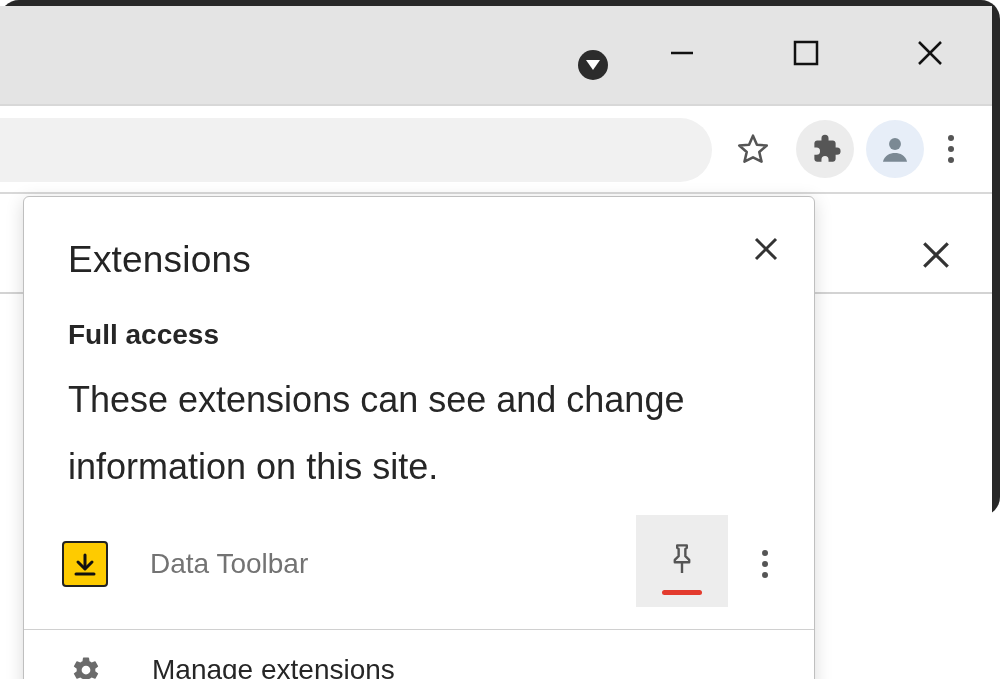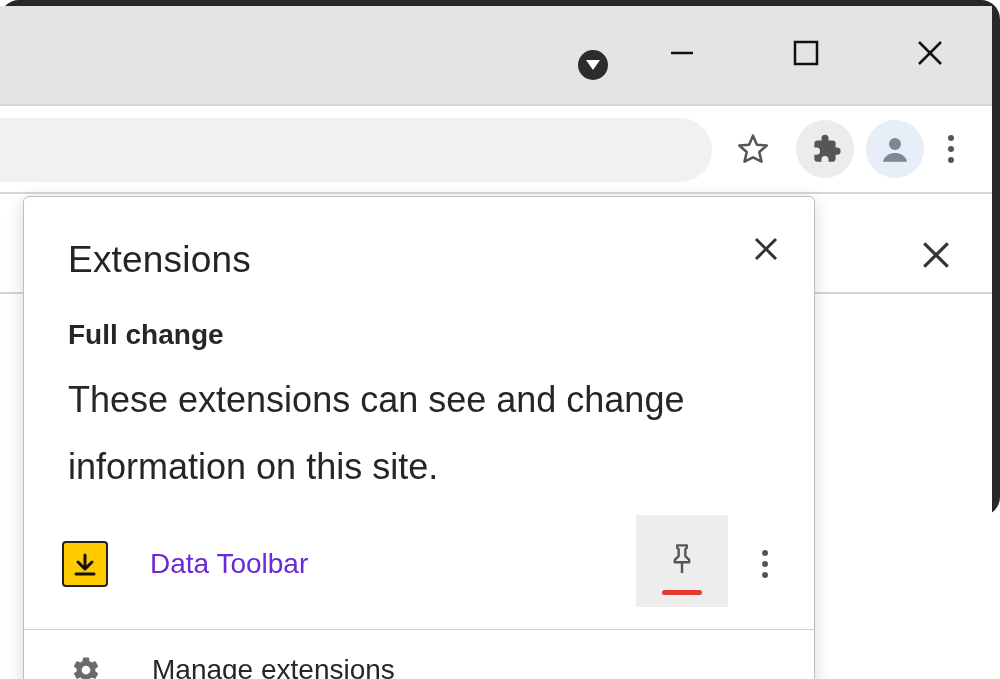--- a/index.html
+++ b/index.html
@@ -161,21 +161,21 @@
     width: 46px; height: 46px;
     background: #fecb00;
     border: 2px solid #222;
     border-radius: 4px;
     display: flex;
     align-items: center;
     justify-content: center;
   }
   .ext-name {
     font-size: 28px;
-    color: #6d28d9;
+    color: #737373;
     margin-left: 42px;
     flex: 1;
   }
   .pin-btn {
     width: 92px; height: 92px;
     margin-top: -5px;
     background: #ededed;
     display: flex;
     flex-direction: column;
     align-items: center;
@@ -294,21 +294,21 @@
       <div class="popup-title">Extensions</div>
       <div class="popup-close">
         <svg width="30" height="30" viewBox="0 0 30 30">
           <line x1="5" y1="5" x2="25" y2="25" stroke="#333" stroke-width="3"></line>
           <line x1="25" y1="5" x2="5" y2="25" stroke="#333" stroke-width="3"></line>
         </svg>
       </div>
     </div>
 
     <div class="popup-desc">
-      <div class="desc-label">Full change</div>
+      <div class="desc-label">Full access</div>
       <div class="desc-text">These extensions can see and change information on this site.</div>
     </div>
 
     <div class="ext-row">
       <div class="ext-icon">
         <svg width="28" height="28" viewBox="0 0 28 28">
           <path d="M14 5 L14 18" stroke="#111" stroke-width="3" stroke-linecap="round"></path>
           <path d="M7 12 L14 19 L21 12" fill="none" stroke="#111" stroke-width="3" stroke-linecap="round" stroke-linejoin="round"></path>
           <line x1="5" y1="24" x2="23" y2="24" stroke="#111" stroke-width="3" stroke-linecap="round"></line>
         </svg>

